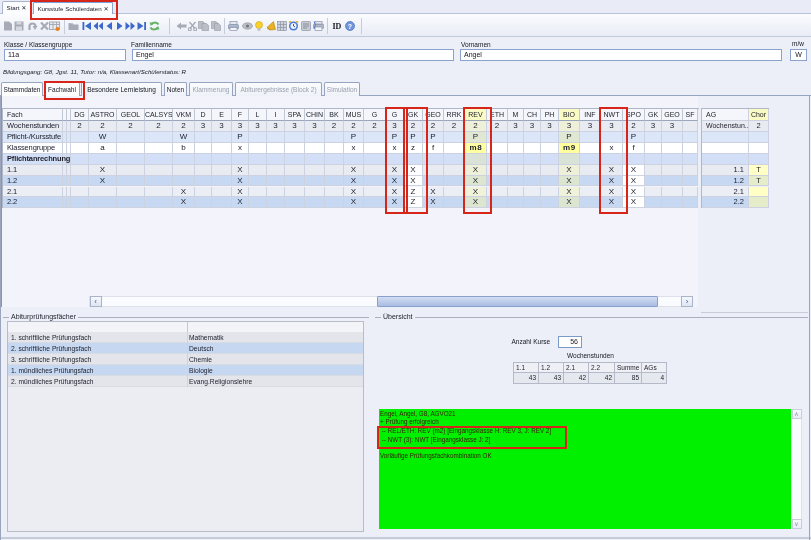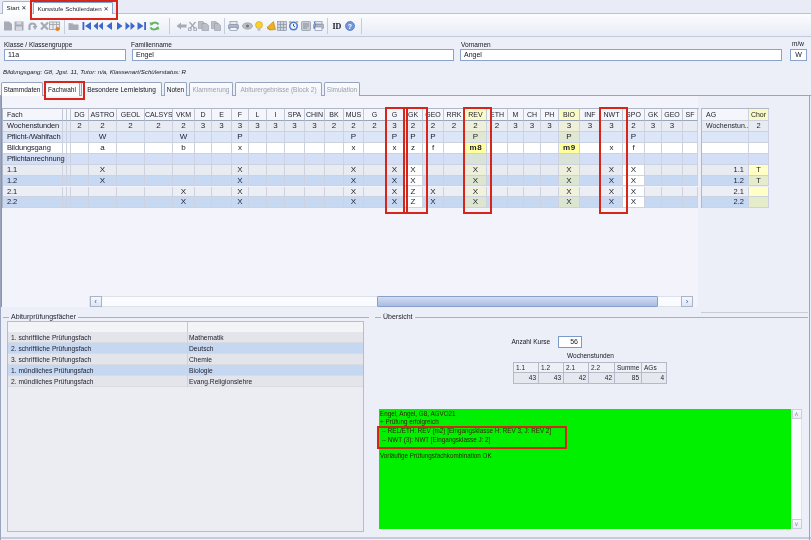--- a/index.html
+++ b/index.html
@@ -228,21 +228,21 @@
       <div style="position:absolute;left:538px;width:18px;top:0;height:10.85px;background:#e9ebf3;border-right:1px solid #ccd2df;border-bottom:1px solid #ccd2df;text-align:center;box-sizing:border-box;overflow:hidden;white-space:nowrap;">3</div>
       <div style="position:absolute;left:556px;width:21px;top:0;height:10.85px;background:#eff0d9;border-right:1px solid #ccd2df;border-bottom:1px solid #ccd2df;text-align:center;box-sizing:border-box;overflow:hidden;white-space:nowrap;">3</div>
       <div style="position:absolute;left:577px;width:21px;top:0;height:10.85px;background:#e9ebf3;border-right:1px solid #ccd2df;border-bottom:1px solid #ccd2df;text-align:center;box-sizing:border-box;overflow:hidden;white-space:nowrap;">3</div>
       <div style="position:absolute;left:598px;width:22px;top:0;height:10.85px;background:#e9ebf3;border-right:1px solid #ccd2df;border-bottom:1px solid #ccd2df;text-align:center;box-sizing:border-box;overflow:hidden;white-space:nowrap;">3</div>
       <div style="position:absolute;left:620px;width:22px;top:0;height:10.85px;background:#e9ebf3;border-right:1px solid #ccd2df;border-bottom:1px solid #ccd2df;text-align:center;box-sizing:border-box;overflow:hidden;white-space:nowrap;">2</div>
       <div style="position:absolute;left:642px;width:17px;top:0;height:10.85px;background:#e9ebf3;border-right:1px solid #ccd2df;border-bottom:1px solid #ccd2df;text-align:center;box-sizing:border-box;overflow:hidden;white-space:nowrap;">3</div>
       <div style="position:absolute;left:659px;width:21px;top:0;height:10.85px;background:#e9ebf3;border-right:1px solid #ccd2df;border-bottom:1px solid #ccd2df;text-align:center;box-sizing:border-box;overflow:hidden;white-space:nowrap;">3</div>
       <div style="position:absolute;left:680px;width:15px;top:0;height:10.85px;background:#e9ebf3;border-right:1px solid #ccd2df;border-bottom:1px solid #ccd2df;text-align:center;box-sizing:border-box;overflow:hidden;white-space:nowrap;"></div>
     </div>
     <div style="position:absolute;left:0;top:23.25px;width:696px;height:10.85px;">
-      <div style="position:absolute;left:0px;width:60px;top:0;height:10.85px;background:#dbe6f8;border-right:1px solid #ccd2df;border-bottom:1px solid #ccd2df;text-align:left;padding-left:4px;box-sizing:border-box;overflow:hidden;white-space:nowrap;font-size:7.5px;letter-spacing:-0.15px;overflow:visible;z-index:5;">Pflicht-/Wahlfach</div>
+      <div style="position:absolute;left:0px;width:60px;top:0;height:10.85px;background:#dbe6f8;border-right:1px solid #ccd2df;border-bottom:1px solid #ccd2df;text-align:left;padding-left:4px;box-sizing:border-box;overflow:hidden;white-space:nowrap;font-size:7.5px;letter-spacing:-0.15px;overflow:visible;z-index:5;">Pflicht-/Kursstufe</div>
       <div style="position:absolute;left:60px;width:4px;top:0;height:10.85px;background:#dbe6f8;border-right:1px solid #ccd2df;border-bottom:1px solid #ccd2df;text-align:center;box-sizing:border-box;overflow:hidden;white-space:nowrap;"></div>
       <div style="position:absolute;left:64px;width:4px;top:0;height:10.85px;background:#dbe6f8;border-right:1px solid #ccd2df;border-bottom:1px solid #ccd2df;text-align:center;box-sizing:border-box;overflow:hidden;white-space:nowrap;"></div>
       <div style="position:absolute;left:68px;width:18px;top:0;height:10.85px;background:#dbe6f8;border-right:1px solid #ccd2df;border-bottom:1px solid #ccd2df;text-align:center;box-sizing:border-box;overflow:hidden;white-space:nowrap;"></div>
       <div style="position:absolute;left:86px;width:28px;top:0;height:10.85px;background:#dbe6f8;border-right:1px solid #ccd2df;border-bottom:1px solid #ccd2df;text-align:center;box-sizing:border-box;overflow:hidden;white-space:nowrap;">W</div>
       <div style="position:absolute;left:114px;width:28px;top:0;height:10.85px;background:#dbe6f8;border-right:1px solid #ccd2df;border-bottom:1px solid #ccd2df;text-align:center;box-sizing:border-box;overflow:hidden;white-space:nowrap;"></div>
       <div style="position:absolute;left:142px;width:28px;top:0;height:10.85px;background:#dbe6f8;border-right:1px solid #ccd2df;border-bottom:1px solid #ccd2df;text-align:center;box-sizing:border-box;overflow:hidden;white-space:nowrap;"></div>
       <div style="position:absolute;left:170px;width:22px;top:0;height:10.85px;background:#dbe6f8;border-right:1px solid #ccd2df;border-bottom:1px solid #ccd2df;text-align:center;box-sizing:border-box;overflow:hidden;white-space:nowrap;">W</div>
       <div style="position:absolute;left:192px;width:17px;top:0;height:10.85px;background:#dbe6f8;border-right:1px solid #ccd2df;border-bottom:1px solid #ccd2df;text-align:center;box-sizing:border-box;overflow:hidden;white-space:nowrap;"></div>
       <div style="position:absolute;left:209px;width:20px;top:0;height:10.85px;background:#dbe6f8;border-right:1px solid #ccd2df;border-bottom:1px solid #ccd2df;text-align:center;box-sizing:border-box;overflow:hidden;white-space:nowrap;"></div>
       <div style="position:absolute;left:229px;width:17px;top:0;height:10.85px;background:#dbe6f8;border-right:1px solid #ccd2df;border-bottom:1px solid #ccd2df;text-align:center;box-sizing:border-box;overflow:hidden;white-space:nowrap;">P</div>
@@ -264,21 +264,21 @@
       <div style="position:absolute;left:538px;width:18px;top:0;height:10.85px;background:#dbe6f8;border-right:1px solid #ccd2df;border-bottom:1px solid #ccd2df;text-align:center;box-sizing:border-box;overflow:hidden;white-space:nowrap;"></div>
       <div style="position:absolute;left:556px;width:21px;top:0;height:10.85px;background:#e0e8d4;border-right:1px solid #ccd2df;border-bottom:1px solid #ccd2df;text-align:center;box-sizing:border-box;overflow:hidden;white-space:nowrap;">P</div>
       <div style="position:absolute;left:577px;width:21px;top:0;height:10.85px;background:#dbe6f8;border-right:1px solid #ccd2df;border-bottom:1px solid #ccd2df;text-align:center;box-sizing:border-box;overflow:hidden;white-space:nowrap;"></div>
       <div style="position:absolute;left:598px;width:22px;top:0;height:10.85px;background:#dbe6f8;border-right:1px solid #ccd2df;border-bottom:1px solid #ccd2df;text-align:center;box-sizing:border-box;overflow:hidden;white-space:nowrap;"></div>
       <div style="position:absolute;left:620px;width:22px;top:0;height:10.85px;background:#dbe6f8;border-right:1px solid #ccd2df;border-bottom:1px solid #ccd2df;text-align:center;box-sizing:border-box;overflow:hidden;white-space:nowrap;">P</div>
       <div style="position:absolute;left:642px;width:17px;top:0;height:10.85px;background:#dbe6f8;border-right:1px solid #ccd2df;border-bottom:1px solid #ccd2df;text-align:center;box-sizing:border-box;overflow:hidden;white-space:nowrap;"></div>
       <div style="position:absolute;left:659px;width:21px;top:0;height:10.85px;background:#dbe6f8;border-right:1px solid #ccd2df;border-bottom:1px solid #ccd2df;text-align:center;box-sizing:border-box;overflow:hidden;white-space:nowrap;"></div>
       <div style="position:absolute;left:680px;width:15px;top:0;height:10.85px;background:#dbe6f8;border-right:1px solid #ccd2df;border-bottom:1px solid #ccd2df;text-align:center;box-sizing:border-box;overflow:hidden;white-space:nowrap;"></div>
     </div>
     <div style="position:absolute;left:0;top:34.1px;width:696px;height:10.85px;">
-      <div style="position:absolute;left:0px;width:60px;top:0;height:10.85px;background:#ffffff;border-right:1px solid #ccd2df;border-bottom:1px solid #ccd2df;text-align:left;padding-left:4px;box-sizing:border-box;overflow:hidden;white-space:nowrap;font-size:7.5px;letter-spacing:-0.15px;overflow:visible;z-index:5;">Bildungsgang</div>
+      <div style="position:absolute;left:0px;width:60px;top:0;height:10.85px;background:#ffffff;border-right:1px solid #ccd2df;border-bottom:1px solid #ccd2df;text-align:left;padding-left:4px;box-sizing:border-box;overflow:hidden;white-space:nowrap;font-size:7.5px;letter-spacing:-0.15px;overflow:visible;z-index:5;">Klassengruppe</div>
       <div style="position:absolute;left:60px;width:4px;top:0;height:10.85px;background:#ffffff;border-right:1px solid #ccd2df;border-bottom:1px solid #ccd2df;text-align:center;box-sizing:border-box;overflow:hidden;white-space:nowrap;"></div>
       <div style="position:absolute;left:64px;width:4px;top:0;height:10.85px;background:#ffffff;border-right:1px solid #ccd2df;border-bottom:1px solid #ccd2df;text-align:center;box-sizing:border-box;overflow:hidden;white-space:nowrap;"></div>
       <div style="position:absolute;left:68px;width:18px;top:0;height:10.85px;background:#ffffff;border-right:1px solid #ccd2df;border-bottom:1px solid #ccd2df;text-align:center;box-sizing:border-box;overflow:hidden;white-space:nowrap;"></div>
       <div style="position:absolute;left:86px;width:28px;top:0;height:10.85px;background:#ffffff;border-right:1px solid #ccd2df;border-bottom:1px solid #ccd2df;text-align:center;box-sizing:border-box;overflow:hidden;white-space:nowrap;">a</div>
       <div style="position:absolute;left:114px;width:28px;top:0;height:10.85px;background:#ffffff;border-right:1px solid #ccd2df;border-bottom:1px solid #ccd2df;text-align:center;box-sizing:border-box;overflow:hidden;white-space:nowrap;"></div>
       <div style="position:absolute;left:142px;width:28px;top:0;height:10.85px;background:#ffffff;border-right:1px solid #ccd2df;border-bottom:1px solid #ccd2df;text-align:center;box-sizing:border-box;overflow:hidden;white-space:nowrap;"></div>
       <div style="position:absolute;left:170px;width:22px;top:0;height:10.85px;background:#ffffff;border-right:1px solid #ccd2df;border-bottom:1px solid #ccd2df;text-align:center;box-sizing:border-box;overflow:hidden;white-space:nowrap;">b</div>
       <div style="position:absolute;left:192px;width:17px;top:0;height:10.85px;background:#ffffff;border-right:1px solid #ccd2df;border-bottom:1px solid #ccd2df;text-align:center;box-sizing:border-box;overflow:hidden;white-space:nowrap;"></div>
       <div style="position:absolute;left:209px;width:20px;top:0;height:10.85px;background:#ffffff;border-right:1px solid #ccd2df;border-bottom:1px solid #ccd2df;text-align:center;box-sizing:border-box;overflow:hidden;white-space:nowrap;"></div>
       <div style="position:absolute;left:229px;width:17px;top:0;height:10.85px;background:#ffffff;border-right:1px solid #ccd2df;border-bottom:1px solid #ccd2df;text-align:center;box-sizing:border-box;overflow:hidden;white-space:nowrap;">x</div>
@@ -299,21 +299,21 @@
       <div style="position:absolute;left:521px;width:17px;top:0;height:10.85px;background:#ffffff;border-right:1px solid #ccd2df;border-bottom:1px solid #ccd2df;text-align:center;box-sizing:border-box;overflow:hidden;white-space:nowrap;"></div>
       <div style="position:absolute;left:538px;width:18px;top:0;height:10.85px;background:#ffffff;border-right:1px solid #ccd2df;border-bottom:1px solid #ccd2df;text-align:center;box-sizing:border-box;overflow:hidden;white-space:nowrap;"></div>
       <div style="position:absolute;left:556px;width:21px;top:0;height:10.85px;background:#ffffa0;border-right:1px solid #ccd2df;border-bottom:1px solid #ccd2df;text-align:center;box-sizing:border-box;overflow:hidden;white-space:nowrap;font-weight:bold;">m 9</div>
       <div style="position:absolute;left:577px;width:21px;top:0;height:10.85px;background:#ffffff;border-right:1px solid #ccd2df;border-bottom:1px solid #ccd2df;text-align:center;box-sizing:border-box;overflow:hidden;white-space:nowrap;"></div>
       <div style="position:absolute;left:598px;width:22px;top:0;height:10.85px;background:#ffffff;border-right:1px solid #ccd2df;border-bottom:1px solid #ccd2df;text-align:center;box-sizing:border-box;overflow:hidden;white-space:nowrap;">x</div>
       <div style="position:absolute;left:620px;width:22px;top:0;height:10.85px;background:#ffffff;border-right:1px solid #ccd2df;border-bottom:1px solid #ccd2df;text-align:center;box-sizing:border-box;overflow:hidden;white-space:nowrap;">f</div>
       <div style="position:absolute;left:642px;width:17px;top:0;height:10.85px;background:#ffffff;border-right:1px solid #ccd2df;border-bottom:1px solid #ccd2df;text-align:center;box-sizing:border-box;overflow:hidden;white-space:nowrap;"></div>
       <div style="position:absolute;left:659px;width:21px;top:0;height:10.85px;background:#ffffff;border-right:1px solid #ccd2df;border-bottom:1px solid #ccd2df;text-align:center;box-sizing:border-box;overflow:hidden;white-space:nowrap;"></div>
       <div style="position:absolute;left:680px;width:15px;top:0;height:10.85px;background:#ffffff;border-right:1px solid #ccd2df;border-bottom:1px solid #ccd2df;text-align:center;box-sizing:border-box;overflow:hidden;white-space:nowrap;"></div>
     </div>
-    <div style="position:absolute;left:0;top:44.95px;width:696px;height:17px;">
+    <div style="position:absolute;left:0;top:44.95px;width:696px;height:17px;font-weight:bold;">
       <div style="position:absolute;left:0px;width:60px;top:0;height:10.85px;background:#d2dff6;border-right:1px solid #ccd2df;border-bottom:1px solid #ccd2df;text-align:left;padding-left:4px;box-sizing:border-box;overflow:hidden;white-space:nowrap;font-size:7.5px;letter-spacing:-0.15px;overflow:visible;z-index:5;">Pflichtanrechnung</div>
       <div style="position:absolute;left:60px;width:4px;top:0;height:10.85px;background:#d2dff6;border-right:1px solid #ccd2df;border-bottom:1px solid #ccd2df;text-align:center;box-sizing:border-box;overflow:hidden;white-space:nowrap;"></div>
       <div style="position:absolute;left:64px;width:4px;top:0;height:10.85px;background:#d2dff6;border-right:1px solid #ccd2df;border-bottom:1px solid #ccd2df;text-align:center;box-sizing:border-box;overflow:hidden;white-space:nowrap;"></div>
       <div style="position:absolute;left:68px;width:18px;top:0;height:10.85px;background:#d2dff6;border-right:1px solid #ccd2df;border-bottom:1px solid #ccd2df;text-align:center;box-sizing:border-box;overflow:hidden;white-space:nowrap;"></div>
       <div style="position:absolute;left:86px;width:28px;top:0;height:10.85px;background:#d2dff6;border-right:1px solid #ccd2df;border-bottom:1px solid #ccd2df;text-align:center;box-sizing:border-box;overflow:hidden;white-space:nowrap;"></div>
       <div style="position:absolute;left:114px;width:28px;top:0;height:10.85px;background:#d2dff6;border-right:1px solid #ccd2df;border-bottom:1px solid #ccd2df;text-align:center;box-sizing:border-box;overflow:hidden;white-space:nowrap;"></div>
       <div style="position:absolute;left:142px;width:28px;top:0;height:10.85px;background:#d2dff6;border-right:1px solid #ccd2df;border-bottom:1px solid #ccd2df;text-align:center;box-sizing:border-box;overflow:hidden;white-space:nowrap;"></div>
       <div style="position:absolute;left:170px;width:22px;top:0;height:10.85px;background:#d2dff6;border-right:1px solid #ccd2df;border-bottom:1px solid #ccd2df;text-align:center;box-sizing:border-box;overflow:hidden;white-space:nowrap;"></div>
       <div style="position:absolute;left:192px;width:17px;top:0;height:10.85px;background:#d2dff6;border-right:1px solid #ccd2df;border-bottom:1px solid #ccd2df;text-align:center;box-sizing:border-box;overflow:hidden;white-space:nowrap;"></div>
       <div style="position:absolute;left:209px;width:20px;top:0;height:10.85px;background:#d2dff6;border-right:1px solid #ccd2df;border-bottom:1px solid #ccd2df;text-align:center;box-sizing:border-box;overflow:hidden;white-space:nowrap;"></div>

